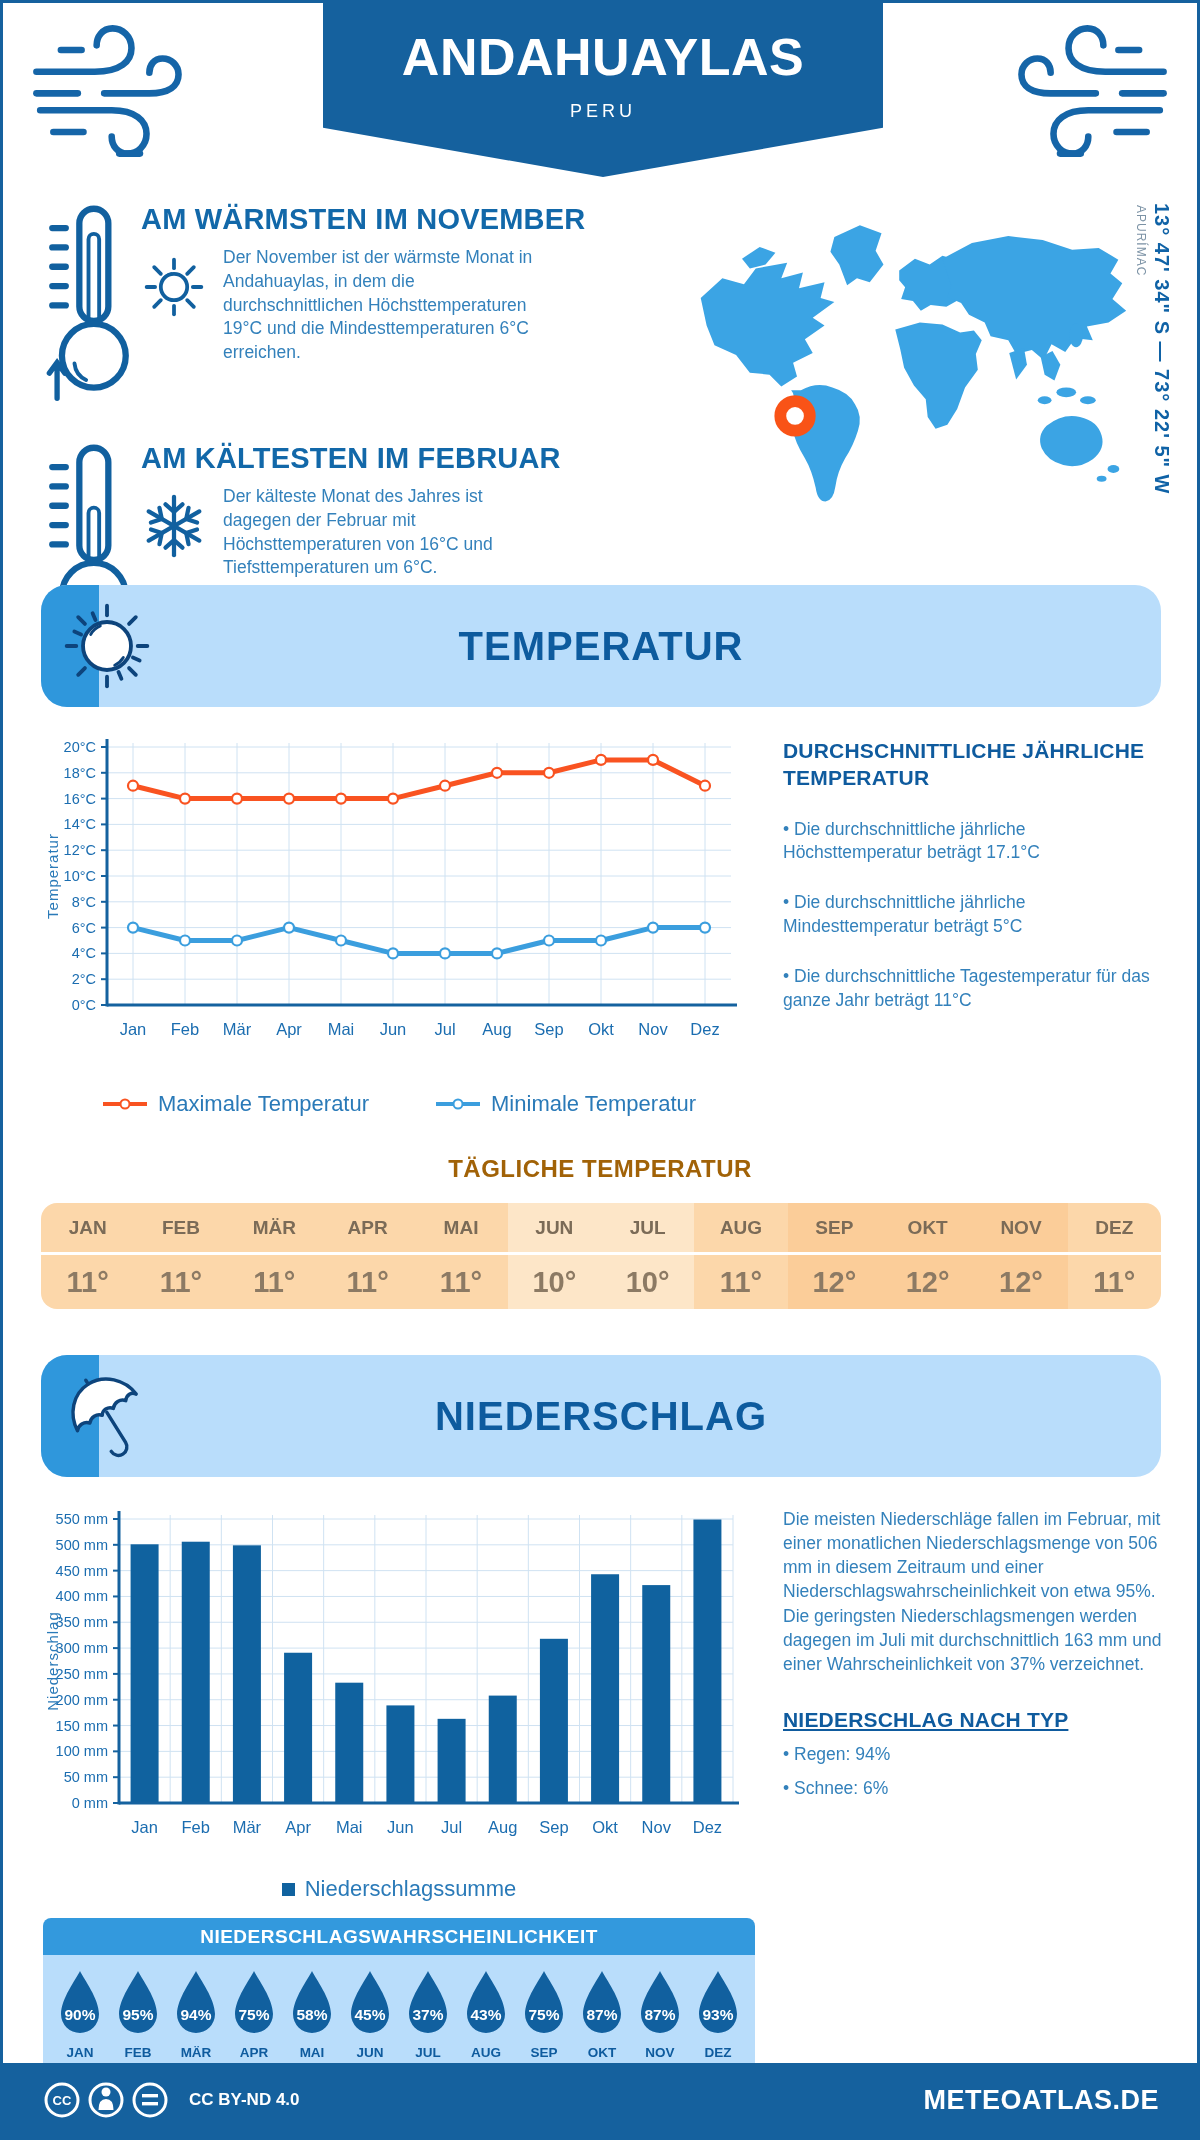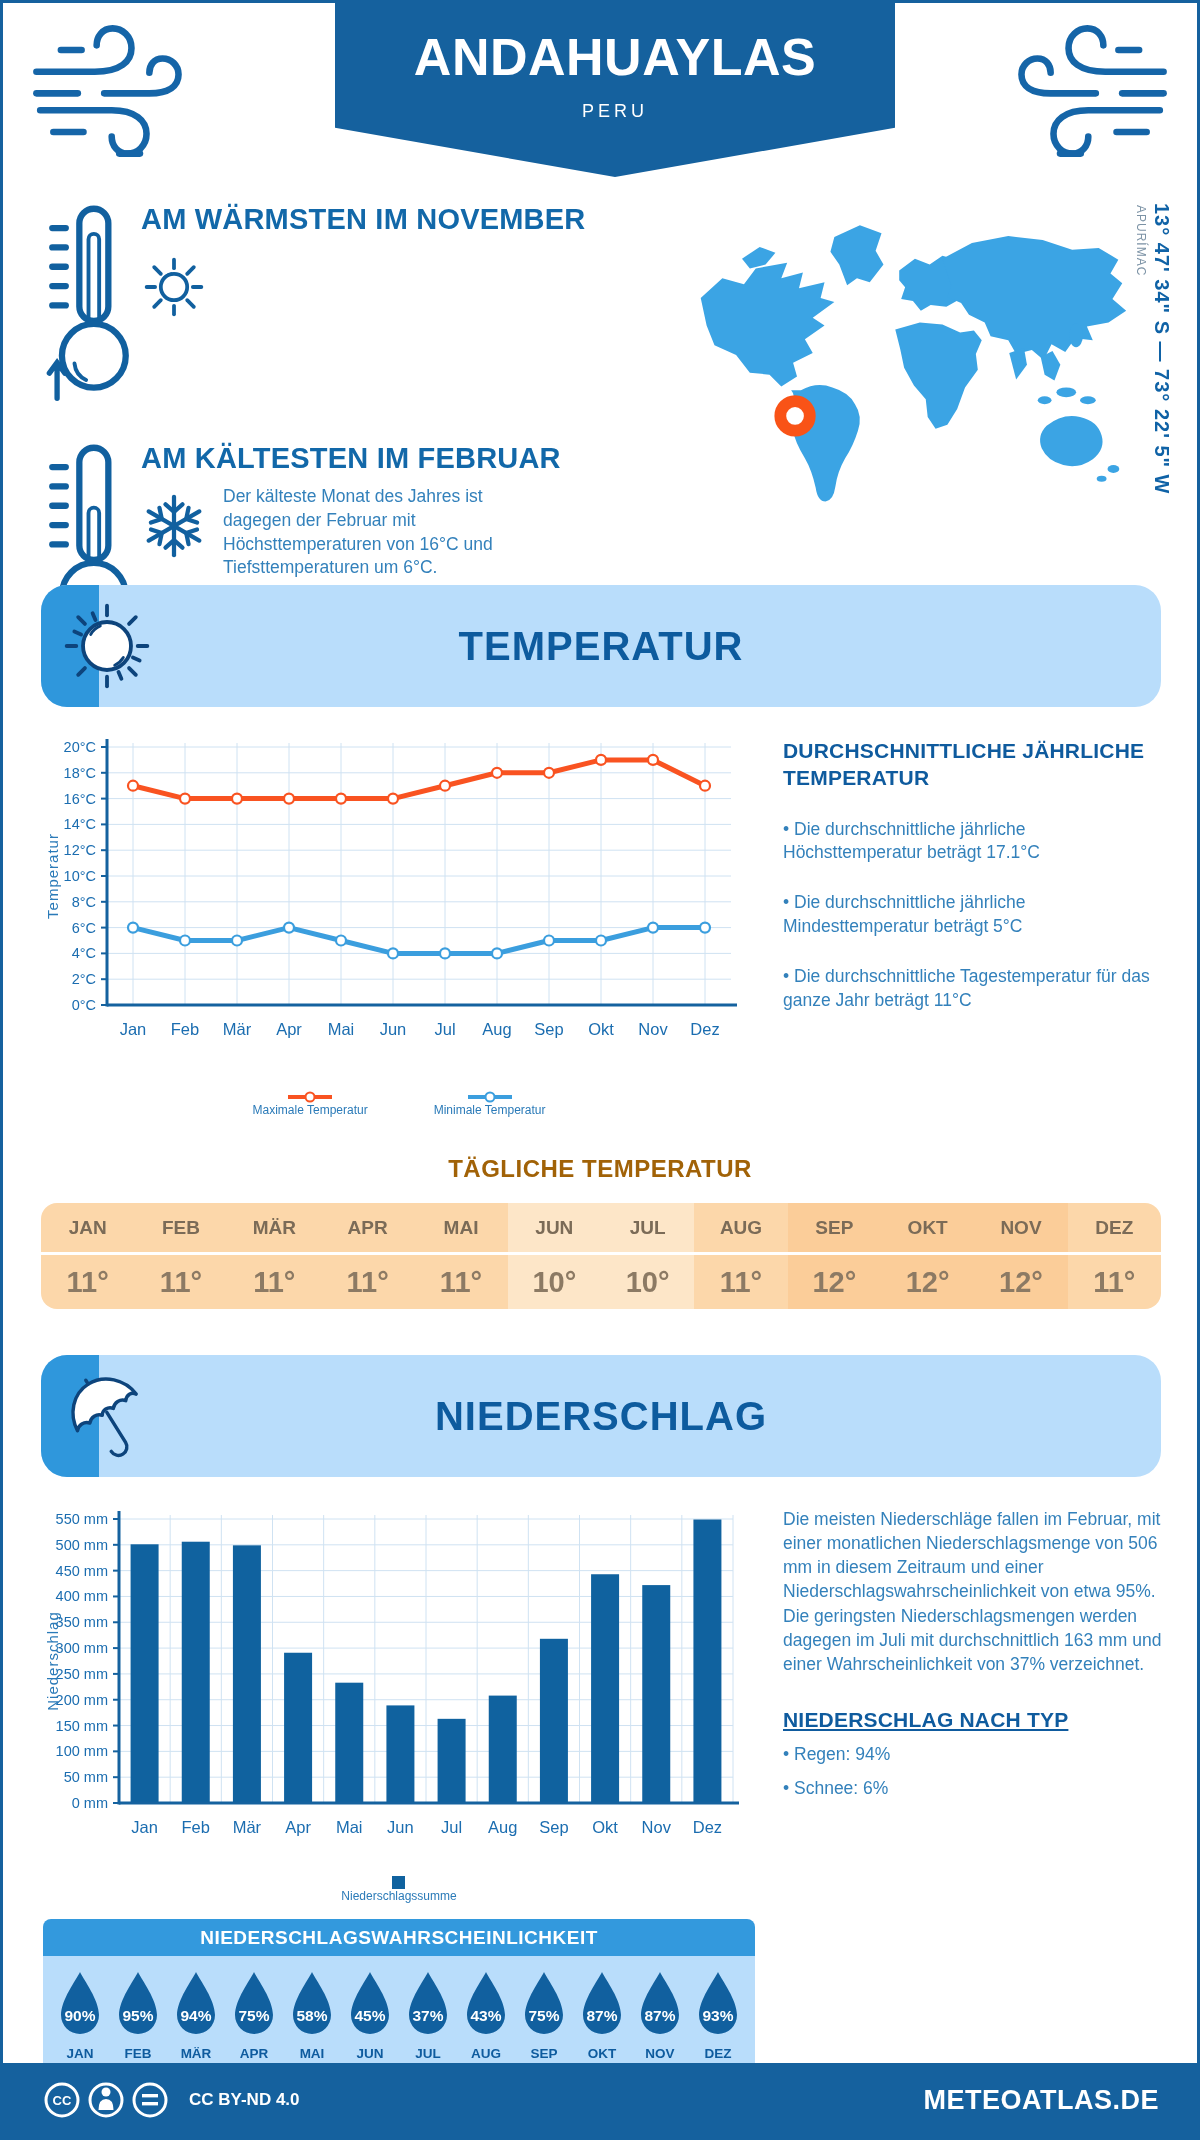--- a/index.html
+++ b/index.html
@@ -5,21 +5,21 @@
   * { margin:0; padding:0; box-sizing:border-box; }
   body { background:#e8e8e8; font-family:"Liberation Sans", sans-serif; }
   .page { position:relative; width:1200px; height:2140px; margin:0 auto; background:#fff;
           border:3px solid #15619e; overflow:hidden; }
 
   
   .header { position:relative; height:178px; }
   .wind { position:absolute; top:14px; }
   .wind.left { left:24px; }
   .wind.right { right:24px; transform:scaleX(-1); }
-  .title-banner { position:absolute; left:332px; top:-2px; width:560px; height:176px;
+  .title-banner { position:absolute; left:320px; top:-2px; width:560px; height:176px;
     background:#15619e; clip-path:polygon(0 0,100% 0,100% 72%,50% 100%,0 72%);
     text-align:center; color:#fff; }
   .title-banner .t { margin-top:26px; font-size:52px; font-weight:700; letter-spacing:0.5px; }
   .title-banner .s { margin-top:14px; font-size:18px; letter-spacing:4px; }
 
   
   .intro { display:flex; padding:20px 28px 0 40px; height:348px; }
   .intro-left { width:636px; flex:none; }
   .info-block { display:flex; gap:6px; }
   .info-block + .info-block { margin-top:34px; }
@@ -41,21 +41,21 @@
   .banner-accent { position:absolute; left:0; top:0; bottom:0; width:58px; background:#2f97dc; }
   .banner-icon { position:absolute; left:18px; top:13px; }
   .banner-title { font-size:40px; font-weight:700; color:#0d5b9e; letter-spacing:1px; }
   #temp-banner { margin-top:56px; }
   #precip-banner { margin-top:46px; }
 
   
   .content-row { display:flex; padding:26px 30px 0 40px; }
   .chart-col { width:712px; flex:none; }
   .legend { display:flex; justify-content:center; gap:66px; margin-top:24px; }
-  .legend-item { display:flex; align-items:center; font-size:12px; color:#2a7ab8;flex-direction:column; }
+  .legend-item { display:flex; align-items:center; gap:10px; font-size:22px; color:#2a7ab8; }
   .text-col { flex:1; padding-left:28px; padding-top:4px; }
   .text-col h3 { font-size:21px; font-weight:700; color:#0f5b9e; line-height:1.3; letter-spacing:0.2px; }
   .bullet { font-size:17.5px; line-height:1.36; color:#3381bb; margin-top:26px; }
   .bullet.tight { margin-top:10px; }
   .para { font-size:17.5px; line-height:1.38; color:#3381bb; }
   .para + .para { margin-top:26px; }
   .type-heading { margin-top:30px;text-decoration:underline; }
 
   
   .daily-heading { text-align:center; margin-top:38px; font-size:24px; font-weight:700; color:#a16207; letter-spacing:0.5px; }
@@ -137,20 +137,21 @@
               <path d="M35 6 v9"></path>
                 <path d="M35 55 v9"></path>
                 <path d="M6 35 h9"></path>
                 <path d="M55 35 h9"></path>
               <path d="M14 14 l7 7"></path>
                 <path d="M49 49 l7 7"></path>
                 <path d="M56 14 l-7 7"></path>
                 <path d="M21 49 l-7 7"></path>
               <path d="M24 26 a14 14 0 0 1 8 -5" stroke-width="3"></path>
             </svg>
+            <p>Der November ist der wärmste Monat in Andahuaylas, in dem die durchschnittlichen Höchsttemperaturen 19°C und die Mindesttemperaturen 6°C erreichen.</p>
           </div>
         </div>
       </div>
 
       <div class="info-block">
         <svg class="thermo" width="92" height="205" viewBox="0 0 92 212" fill="none" stroke="#11609f" stroke-width="6.5" stroke-linecap="round">
           <path d="M8 28 h14"></path>
             <path d="M8 48 h14"></path>
             <path d="M8 68 h14"></path>
             <path d="M8 88 h14"></path>

